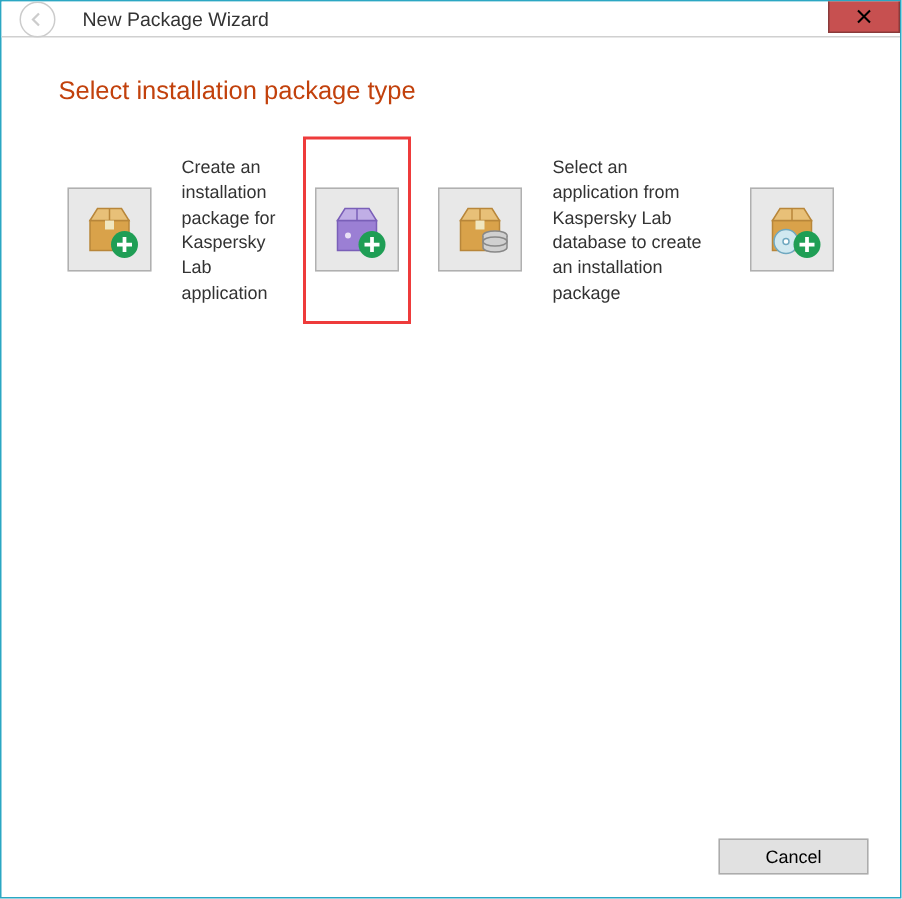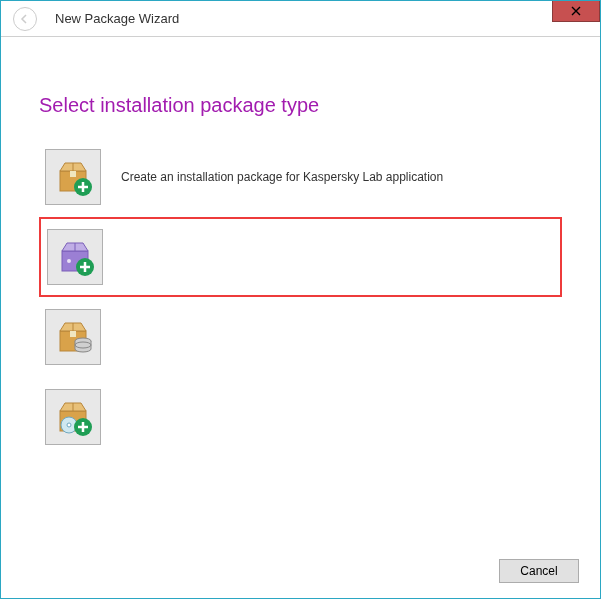--- a/index.html
+++ b/index.html
@@ -6,21 +6,21 @@
     body {
       font-family: 'Segoe UI', Tahoma, sans-serif;
       font-size: 12px;
       background: #fff;
       width: 601px;
       height: 599px;
       overflow: hidden;
       border: 1px solid #2ba7c3;
     }
     .titlebar {
-      height: 36px;
+      height: 24px;
       background: #fff;
       border-bottom: 1px solid #d0d0d0;
       display: flex;
       align-items: center;
       position: relative;
     }
     .back-btn {
       width: 24px;
       height: 24px;
       margin-left: 12px;
@@ -50,29 +50,28 @@
       justify-content: center;
       color: #000;
       font-size: 14px;
       font-family: Arial, sans-serif;
       cursor: pointer;
     }
     .content {
       padding: 26px 38px 0 38px;
     }
     .heading {
-      color: #a21caf;
-      font-size: 20px;
+      color: #c2410c;
+      font-size: 17px;
       font-weight: 400;
       margin-bottom: 26px;
-      margin-top: 31px;
     }
     .options {
       display: flex;
-      flex-direction: column;
+      flex-direction: row;
       gap: 12px;
     }
     .option {
       display: flex;
       align-items: center;
       gap: 20px;
       cursor: pointer;
       padding: 6px;
     }
     .option.highlighted {
@@ -95,21 +94,21 @@
       color: #333;
       font-size: 12px;
       line-height: 1.4;
     }
     .footer {
       position: absolute;
       bottom: 16px;
       right: 22px;
     }
     .cancel-btn {
-      width: 80px;
+      width: 100px;
       height: 24px;
       background: #e1e1e1;
       border: 1px solid #acacac;
       font-size: 12px;
       cursor: pointer;
     }
     .pkg-svg { width: 40px; height: 40px; }
   </style>
 </head>
 <body>
@@ -165,20 +164,21 @@
         <svg class="pkg-svg" viewBox="0 0 40 40">
           <rect x="7" y="14" width="26" height="20" fill="#d9a24a" stroke="#b8863a"></rect>
           <polygon points="7,14 12,6 28,6 33,14" fill="#e8c078" stroke="#b8863a"></polygon>
           <line x1="20" y1="6" x2="20" y2="14" stroke="#b8863a"></line>
           <rect x="17" y="14" width="6" height="6" fill="#f0e6c0"></rect>
           <ellipse cx="30" cy="24" rx="8" ry="3" fill="#d0d0d0" stroke="#888"></ellipse>
           <path d="M22 24 v8 a8 3 0 0 0 16 0 v-8" fill="#d0d0d0" stroke="#888"></path>
           <ellipse cx="30" cy="28" rx="8" ry="3" fill="none" stroke="#888"></ellipse>
         </svg>
       </div>
+      <div class="option-text">Select an application from Kaspersky Lab database to create an installation package</div>
     </div>
 
     <div class="option">
       <div class="icon-box">
         <svg class="pkg-svg" viewBox="0 0 40 40">
           <rect x="7" y="14" width="26" height="20" fill="#d9a24a" stroke="#b8863a"></rect>
           <polygon points="7,14 12,6 28,6 33,14" fill="#e8c078" stroke="#b8863a"></polygon>
           <line x1="20" y1="6" x2="20" y2="14" stroke="#b8863a"></line>
           <circle cx="16" cy="28" r="8" fill="#d0e8f0" stroke="#6fa8c0"></circle>
           <circle cx="16" cy="28" r="2" fill="#fff" stroke="#6fa8c0"></circle>

